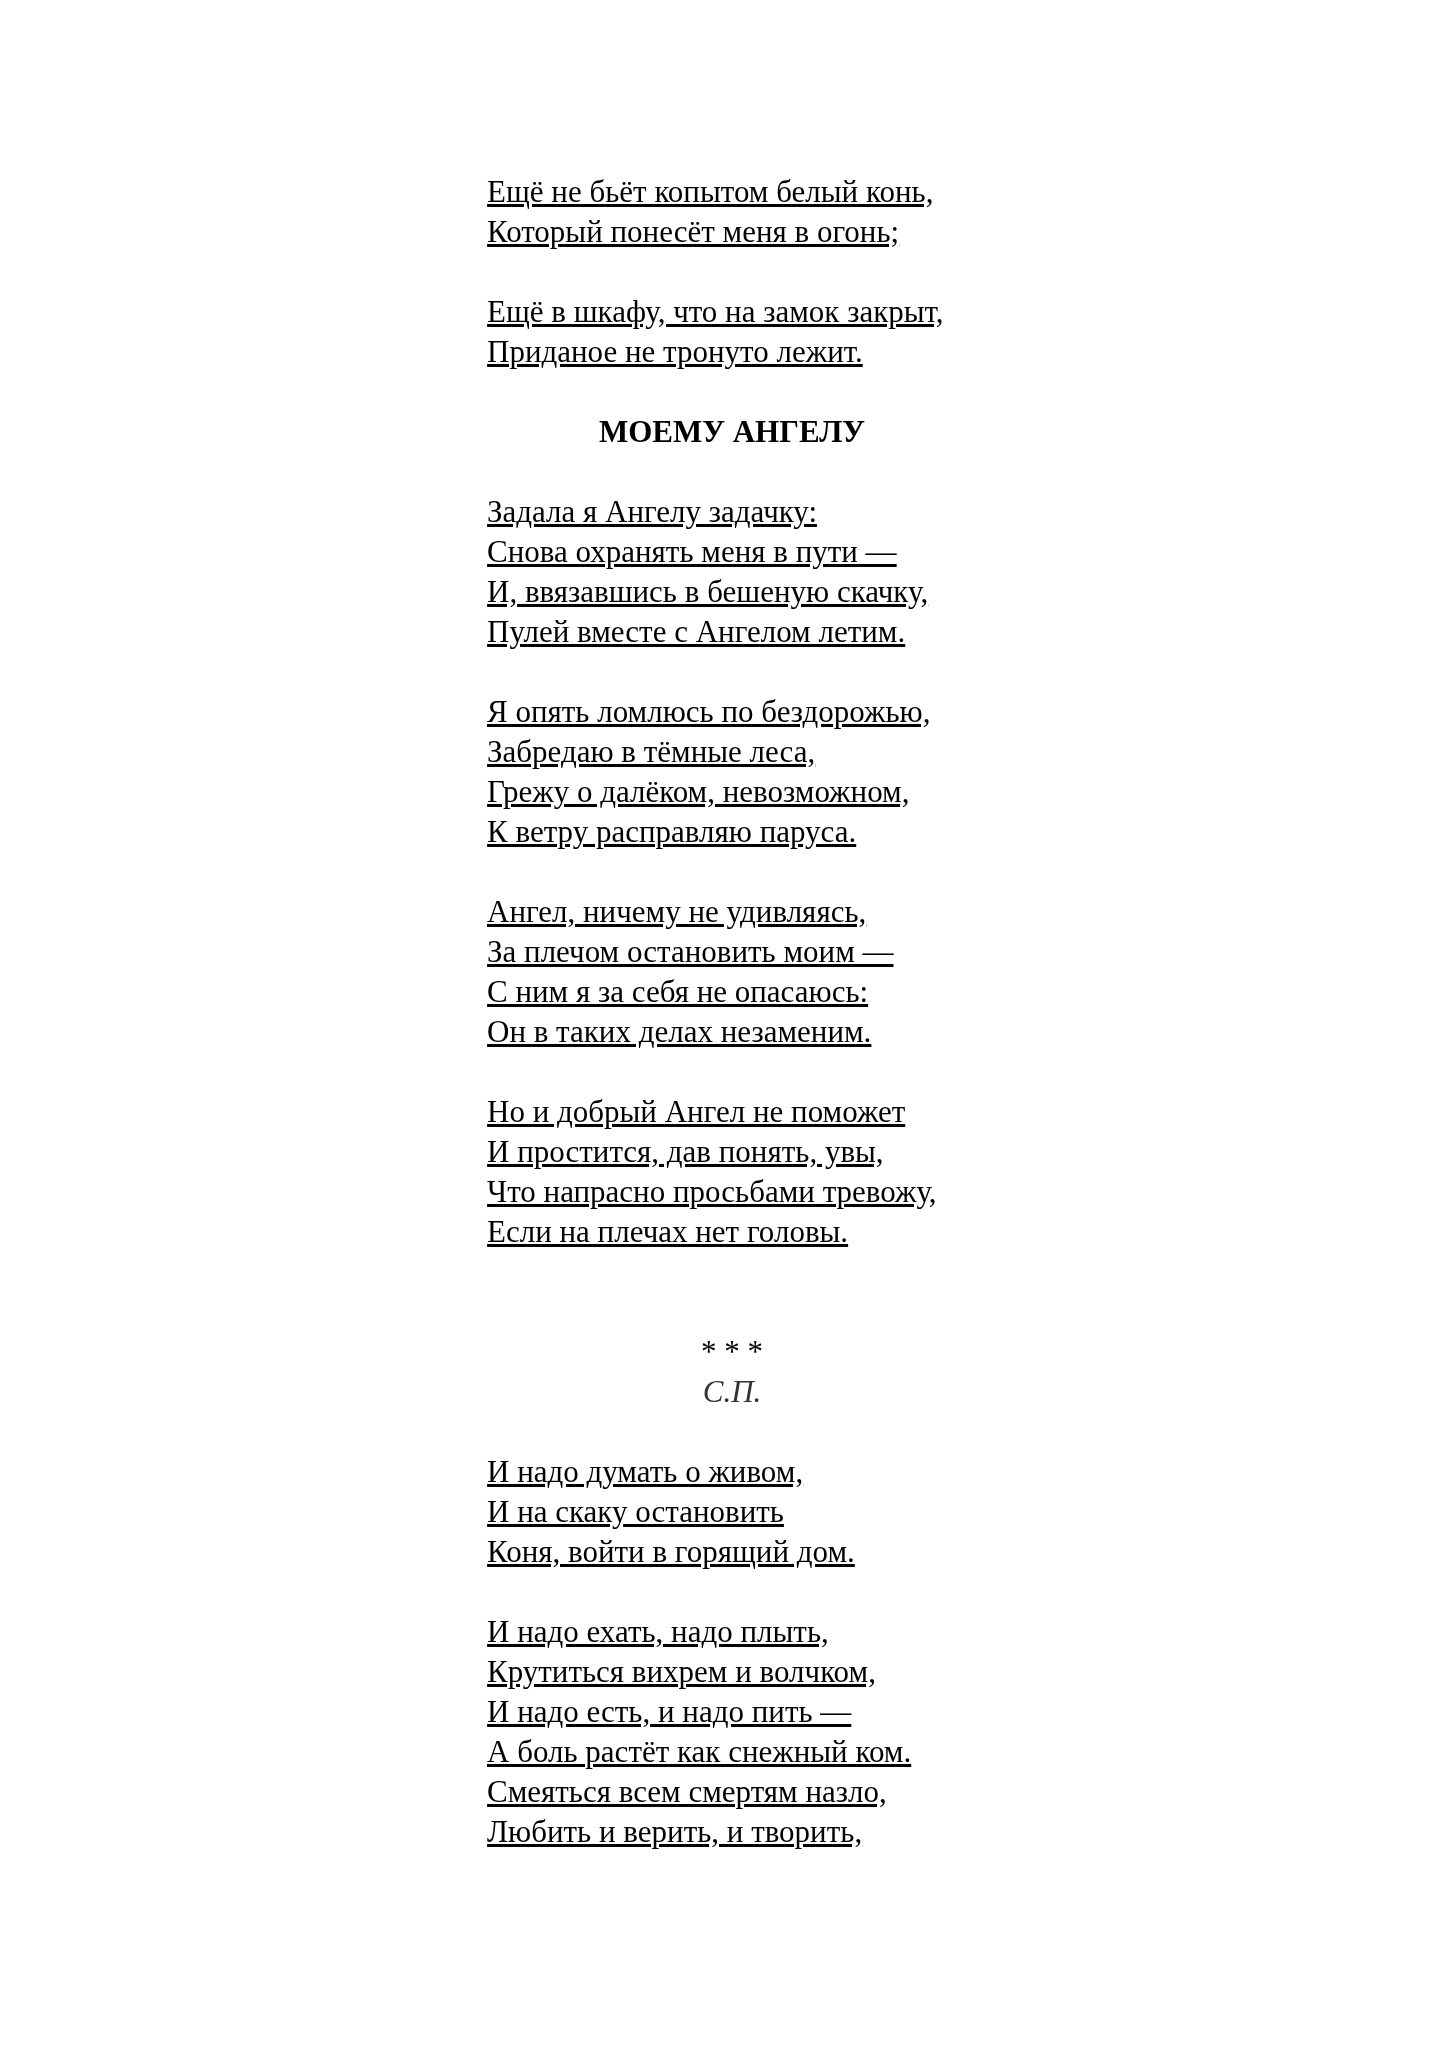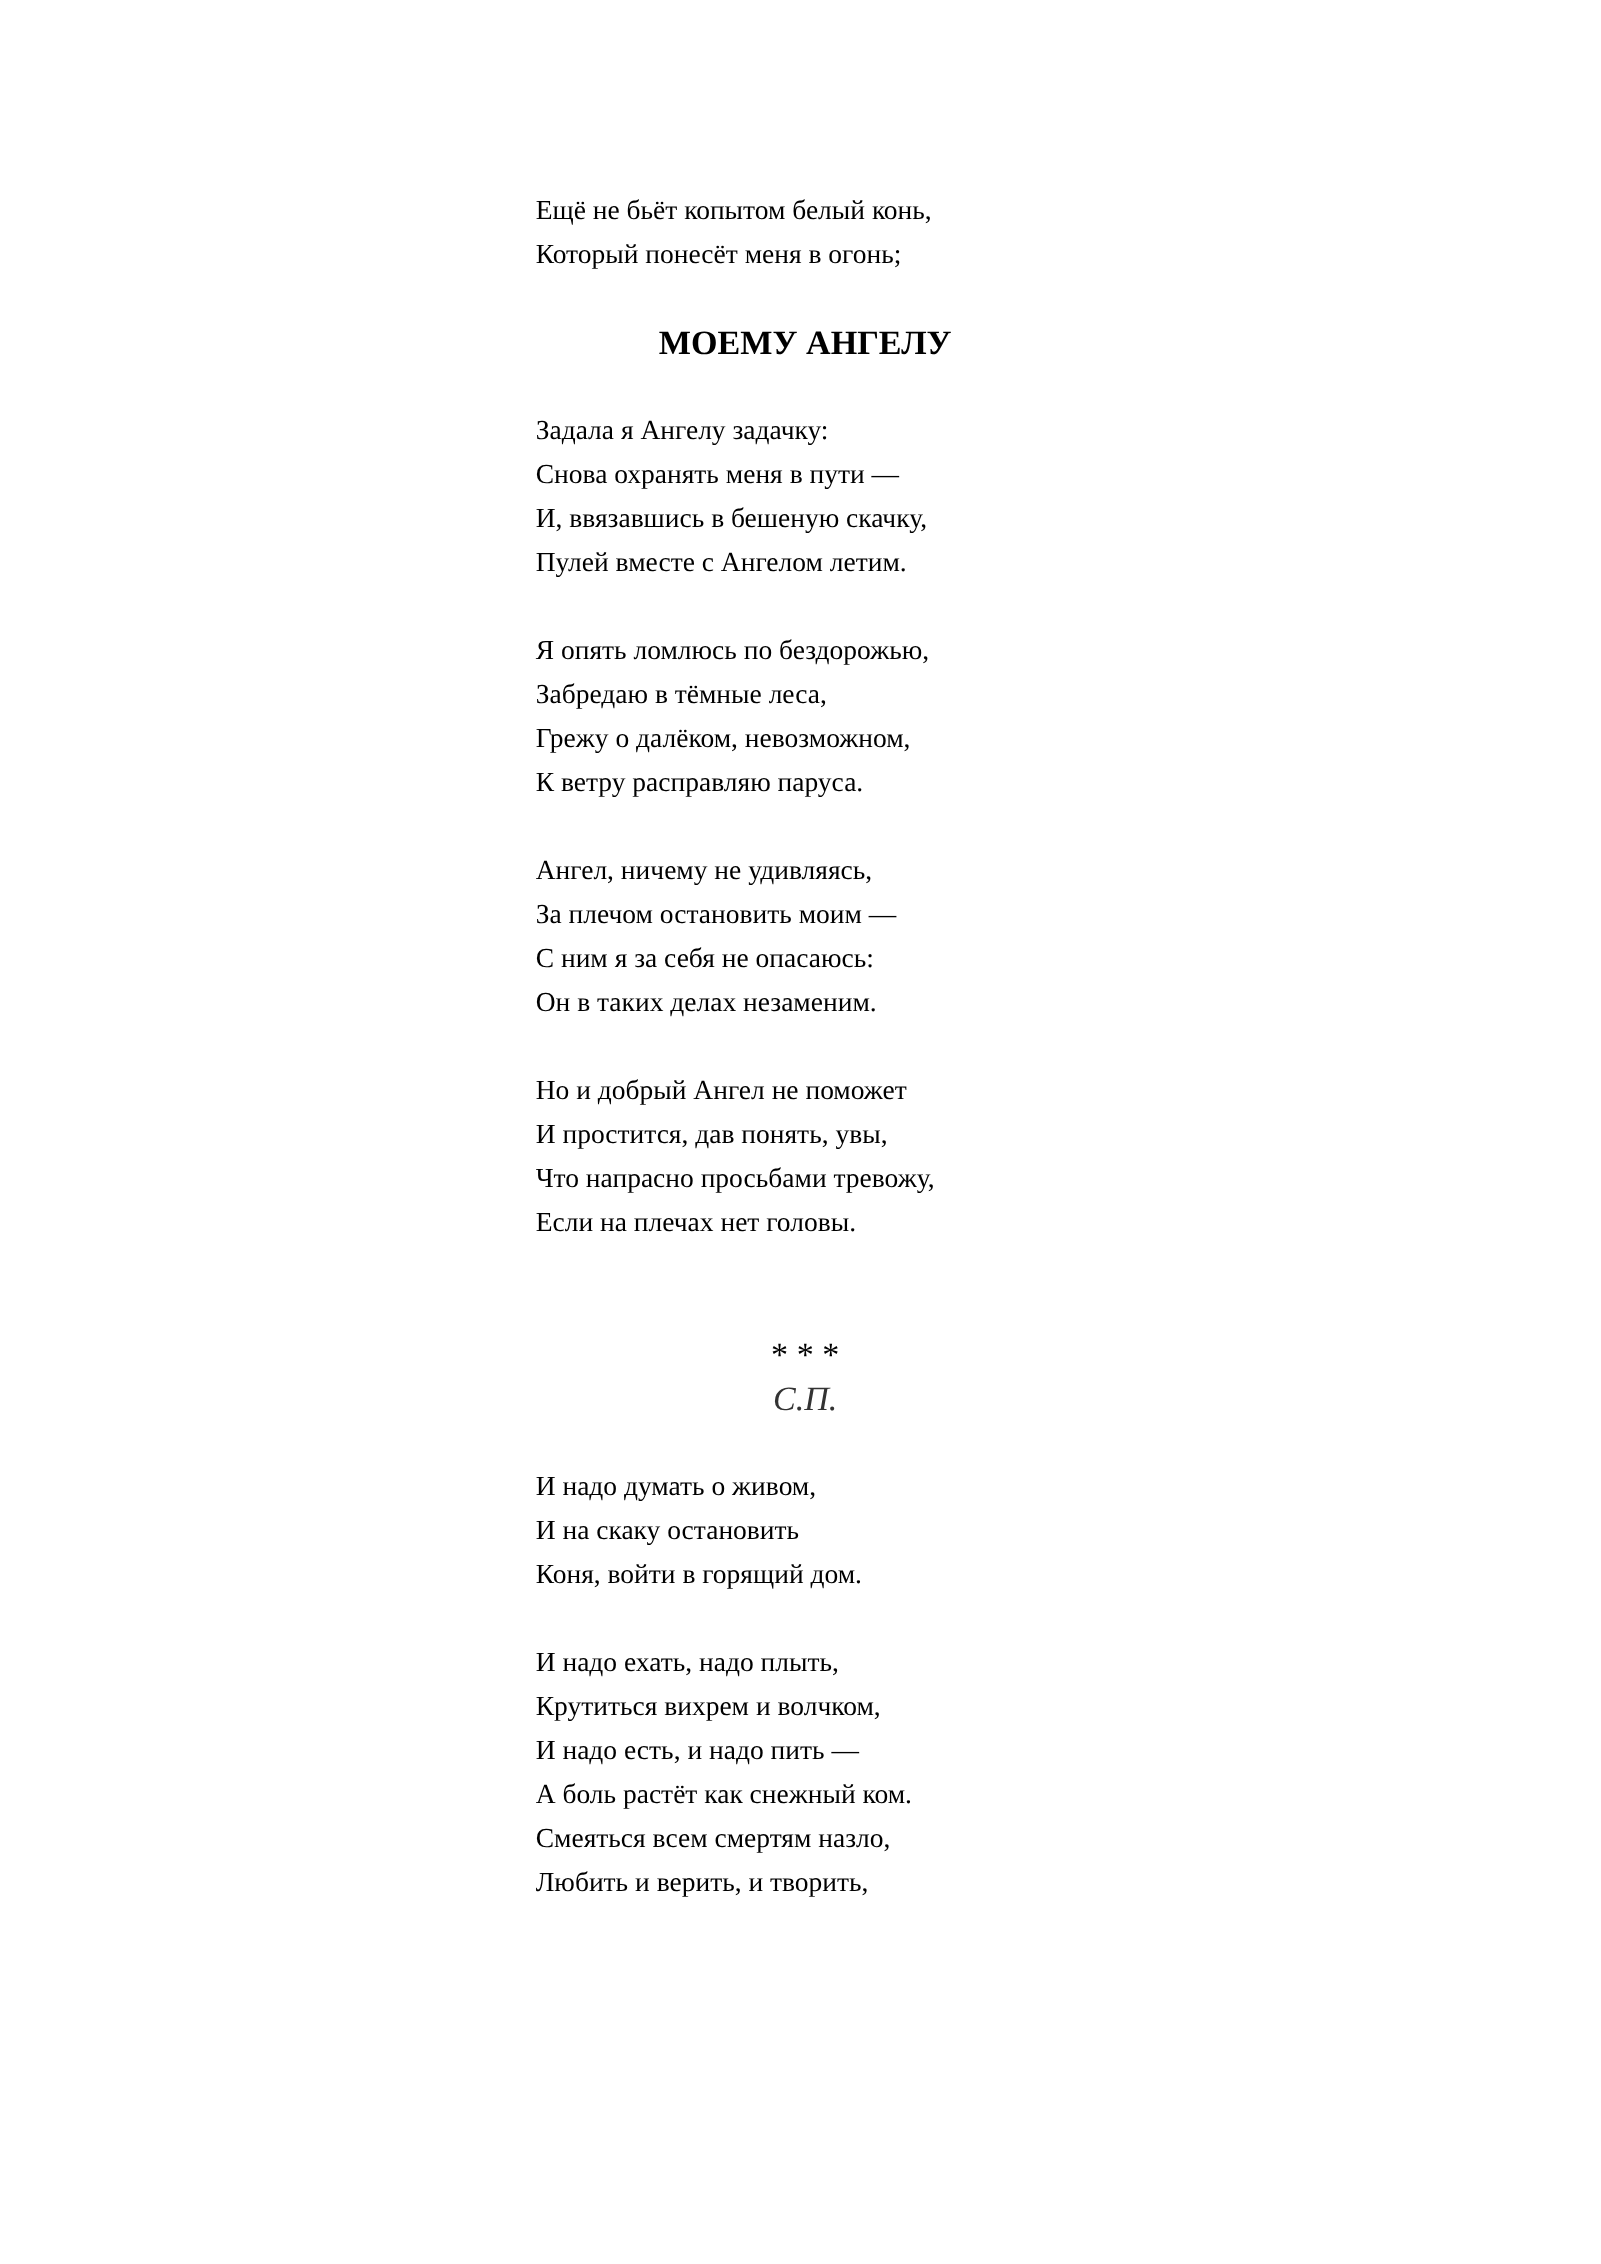--- a/index.html
+++ b/index.html
@@ -18,24 +18,25 @@
   .page {
     position: absolute;
     left: 487px;
     top: 172px;
     width: 560px;
   }
   .stanza {
     margin: 0 0 40px 0;
   }
   .line {
-    font-size: 25px;
+    font-size: 31px;
     line-height: 40px;
     white-space: nowrap;
     display: block;
+    text-decoration: underline;
   }
   .title {
     font-size: 31px;
     line-height: 40px;
     font-weight: bold;
     text-align: center;
     width: 490px;
     margin: 0 0 40px 0;
   }
   .stars {
@@ -57,20 +58,24 @@
 </style>
 </head>
 <body>
 
 <div class="page">
 
   <div>
     <div class="stanza">
       <span class="line">Ещё не бьёт копытом белый конь,</span>
       <span class="line">Который понесёт меня в огонь;</span>
+    </div>
+    <div class="stanza">
+      <span class="line">Ещё в шкафу, что на замок закрыт,</span>
+      <span class="line">Приданое не тронуто лежит.</span>
     </div>
   </div>
 
   <div>
     <div class="title">МОЕМУ АНГЕЛУ</div>
 
     <div class="stanza">
       <span class="line">Задала я Ангелу задачку:</span>
       <span class="line">Снова охранять меня в пути —</span>
       <span class="line">И, ввязавшись в бешеную скачку,</span>

